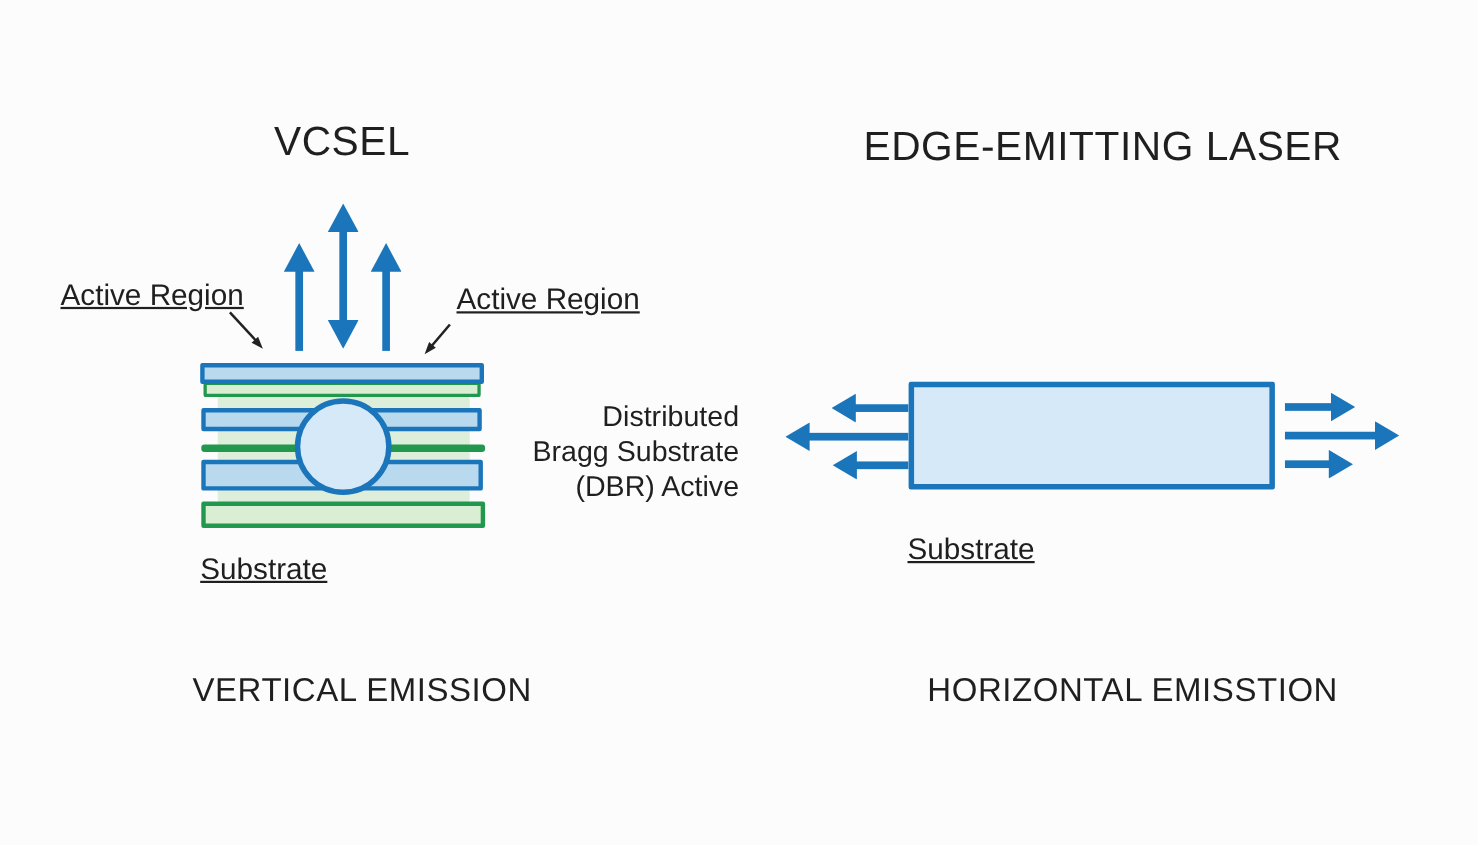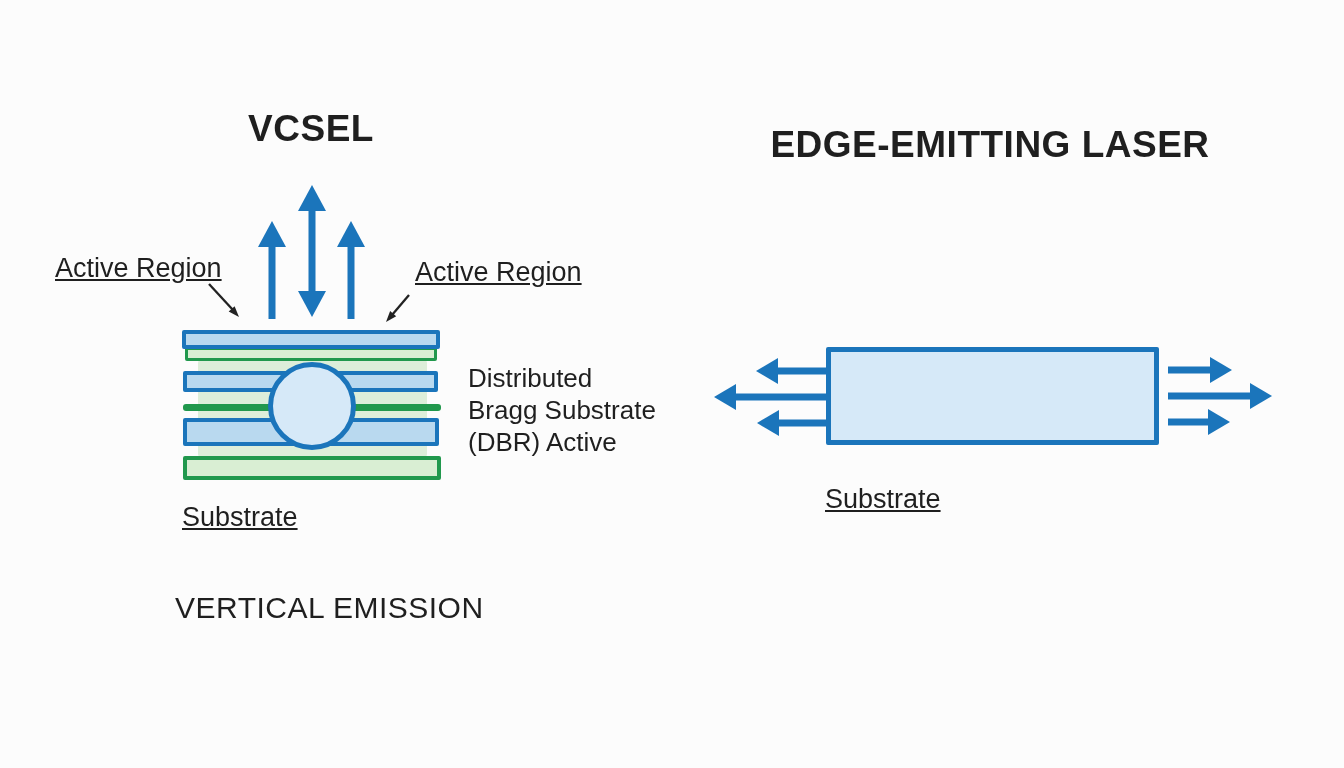--- a/index.html
+++ b/index.html
@@ -22,21 +22,21 @@
   }
   .canvas {
     position: relative;
     width: 1344px;
     height: 768px;
     background: var(--background);
   }
   .abs { position: absolute; }
   .panel-title {
     font-size: 37px;
-    font-weight: bold;
+    font-weight: normal;
     letter-spacing: 0.5px;
     color: var(--text);
     text-align: center;
     white-space: nowrap;
   }
   .label {
     font-size: 27px;
     color: var(--text);
     white-space: nowrap;
     text-decoration: underline;
@@ -116,31 +116,31 @@
     <div class="abs glow" style="left:16px; top:30px; width:229px; height:97px;"></div>
     <div class="abs bar-green" style="left:3px; top:17px; width:252px; height:14px;"></div>
     <div class="abs bar-blue" style="left:0px; top:0px; width:258px; height:19px;"></div>
     <div class="abs bar-blue" style="left:1px; top:41px; width:255px; height:21px;"></div>
     <div class="abs stripe-green" style="left:1px; top:74px; width:258px; height:7px;"></div>
     <div class="abs bar-blue" style="left:1px; top:88px; width:256px; height:28px;"></div>
     <div class="abs bar-green" style="left:1px; top:126px; width:258px; height:24px; border-width:4px;"></div>
     <div class="abs active-circle" style="left:86px; top:32px; width:88px; height:88px;"></div>
   </div>
 
-  <div class="abs dbr-label" style="left:468px; top:362px;">
+  <div class="abs dbr-label" style="left:484px; top:362px;text-align:right;">
     <div>Distributed</div>
     <div>Bragg Substrate</div>
     <div>(DBR) Active</div>
   </div>
 
   <div class="abs label" style="left:182px; top:502px;">Substrate</div>
 
-  <div class="abs emission-label" style="left:175px; top:591px;">VERTICAL EMISSION</div>
+  <div class="abs emission-label" style="left:175px; top:611px;">VERTICAL EMISSION</div>
 
-  <div class="abs panel-title" style="left:760px; top:124px; width:460px;">EDGE-EMITTING LASER</div>
+  <div class="abs panel-title" style="left:760px; top:112px; width:460px;text-align:right;">EDGE-EMITTING LASER</div>
 
   <div class="abs laser-body" style="left:826px; top:347px; width:333px; height:98px;"></div>
 
   <svg class="abs" style="left:756px; top:358px;" width="70" height="26" viewBox="0 0 70 26">
     <rect x="18" y="9.5" width="52" height="7" fill="var(--blue-stroke,#1b75bb)"></rect>
     <polygon points="0,13 22,0 22,26" fill="var(--blue-stroke,#1b75bb)"></polygon>
   </svg>
   <svg class="abs" style="left:714px; top:384px;" width="112" height="26" viewBox="0 0 112 26">
     <rect x="18" y="9.5" width="94" height="7" fill="var(--blue-stroke,#1b75bb)"></rect>
     <polygon points="0,13 22,0 22,26" fill="var(--blue-stroke,#1b75bb)"></polygon>
@@ -158,14 +158,15 @@
     <rect x="0" y="9.5" width="86" height="7" fill="var(--blue-stroke,#1b75bb)"></rect>
     <polygon points="104,13 82,0 82,26" fill="var(--blue-stroke,#1b75bb)"></polygon>
   </svg>
   <svg class="abs" style="left:1168px; top:409px;" width="62" height="26" viewBox="0 0 62 26">
     <rect x="0" y="9.5" width="44" height="7" fill="var(--blue-stroke,#1b75bb)"></rect>
     <polygon points="62,13 40,0 40,26" fill="var(--blue-stroke,#1b75bb)"></polygon>
   </svg>
 
   <div class="abs label" style="left:825px; top:484px;">Substrate</div>
 
+  <div class="abs emission-label" style="left:843px; top:611px;">HORIZONTAL EMISSTION</div>
 
 </div>
 
 </body></html>

